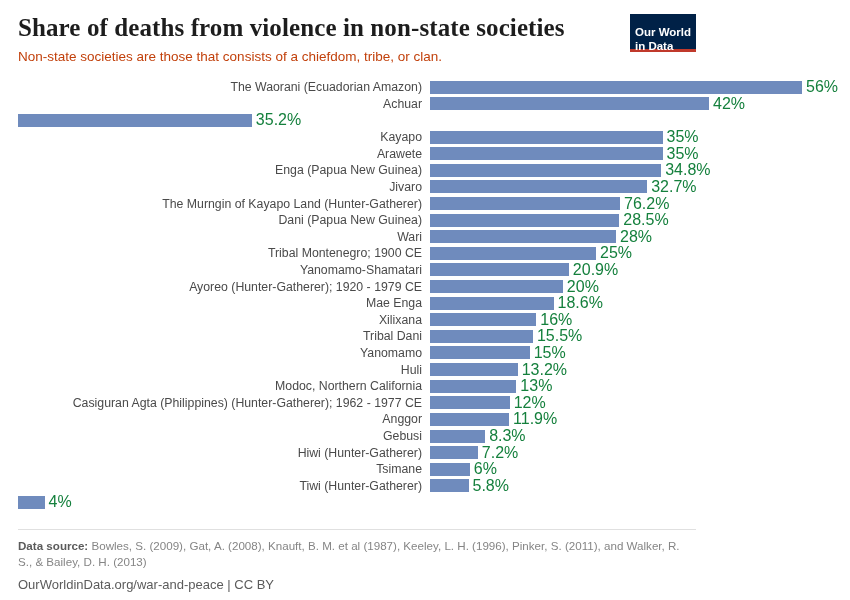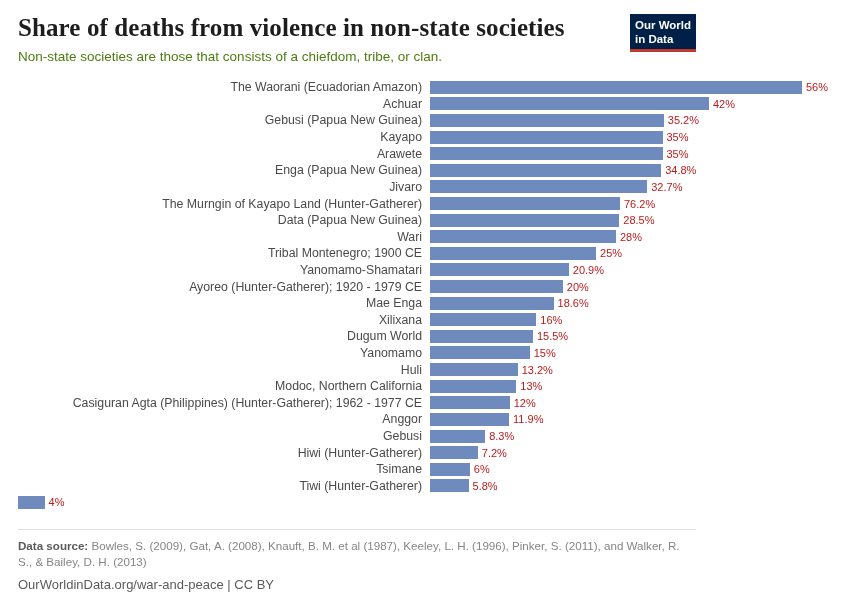--- a/index.html
+++ b/index.html
@@ -29,36 +29,36 @@
     font-family: "Liberation Serif", serif;
     font-size: 25px;
     font-weight: bold;
     color: #1d1d1d;
     letter-spacing: 0.1px;
     margin: 0 0 6px 0;
     line-height: 1.15;
   }
   .subtitle {
     font-size: 13.5px;
-    color: #4d7c0f;
+    color: #c2410c;
     margin: 0;
     line-height: 1.2;
   }
   .logo {
     position: absolute;
     right: 0;
     top: 0;
     width: 66px;
     height: 38px;
     background: #002147;
     color: #ffffff;
     font-weight: bold;
     font-size: 11.5px;
     line-height: 1.18;
-    padding: 5px 5px 0 5px;
+    padding: 12px 5px 0 5px;
     box-sizing: border-box;
     border-bottom: 3px solid #c0392b;
   }
   .logo span {
     display: block;
   }
 
   
   .chart {
     position: relative;
@@ -93,22 +93,22 @@
     flex: 1 1 auto;
     height: 100%;
     display: flex;
     align-items: center;
   }
   .bar {
     height: 13px;
     background: #6f8bbd;
   }
   .bar-value {
-    font-size: 11px;
-    color: #b91c1c;
+    font-size: 16px;
+    color: #15803d;
     margin-left: 4px;
     white-space: nowrap;
   }
 
   
   .footer {
     position: absolute;
     left: 18px;
     right: 18px;
     bottom: 8px;
@@ -154,21 +154,20 @@
           </div>
         </div>
         <div class="row">
           <div class="row-label">Achuar</div>
           <div class="bar-zone">
             <div class="bar" style="width: 279px; background: rgb(111, 139, 189);"></div>
             <div class="bar-value">42%</div>
           </div>
         </div>
         <div class="row">
-          <div class="row-label">Gebusi (Papua New Guinea)</div>
           <div class="bar-zone">
             <div class="bar" style="width: 233.829px; background: rgb(111, 139, 189);"></div>
             <div class="bar-value">35.2%</div>
           </div>
         </div>
         <div class="row">
           <div class="row-label">Kayapo</div>
           <div class="bar-zone">
             <div class="bar" style="width: 232.5px; background: rgb(111, 139, 189);"></div>
             <div class="bar-value">35%</div>
@@ -196,21 +195,21 @@
           </div>
         </div>
         <div class="row">
           <div class="row-label">The Murngin of Kayapo Land (Hunter-Gatherer)</div>
           <div class="bar-zone">
             <div class="bar" style="width: 189.986px; background: rgb(111, 139, 189);"></div>
             <div class="bar-value">76.2%</div>
           </div>
         </div>
         <div class="row">
-          <div class="row-label">Data (Papua New Guinea)</div>
+          <div class="row-label">Dani (Papua New Guinea)</div>
           <div class="bar-zone">
             <div class="bar" style="width: 189.321px; background: rgb(111, 139, 189);"></div>
             <div class="bar-value">28.5%</div>
           </div>
         </div>
         <div class="row">
           <div class="row-label">Wari</div>
           <div class="bar-zone">
             <div class="bar" style="width: 186px; background: rgb(111, 139, 189);"></div>
             <div class="bar-value">28%</div>
@@ -245,21 +244,21 @@
           </div>
         </div>
         <div class="row">
           <div class="row-label">Xilixana</div>
           <div class="bar-zone">
             <div class="bar" style="width: 106.286px; background: rgb(111, 139, 189);"></div>
             <div class="bar-value">16%</div>
           </div>
         </div>
         <div class="row">
-          <div class="row-label">Dugum World</div>
+          <div class="row-label">Tribal Dani</div>
           <div class="bar-zone">
             <div class="bar" style="width: 102.964px; background: rgb(111, 139, 189);"></div>
             <div class="bar-value">15.5%</div>
           </div>
         </div>
         <div class="row">
           <div class="row-label">Yanomamo</div>
           <div class="bar-zone">
             <div class="bar" style="width: 99.6429px; background: rgb(111, 139, 189);"></div>
             <div class="bar-value">15%</div>

